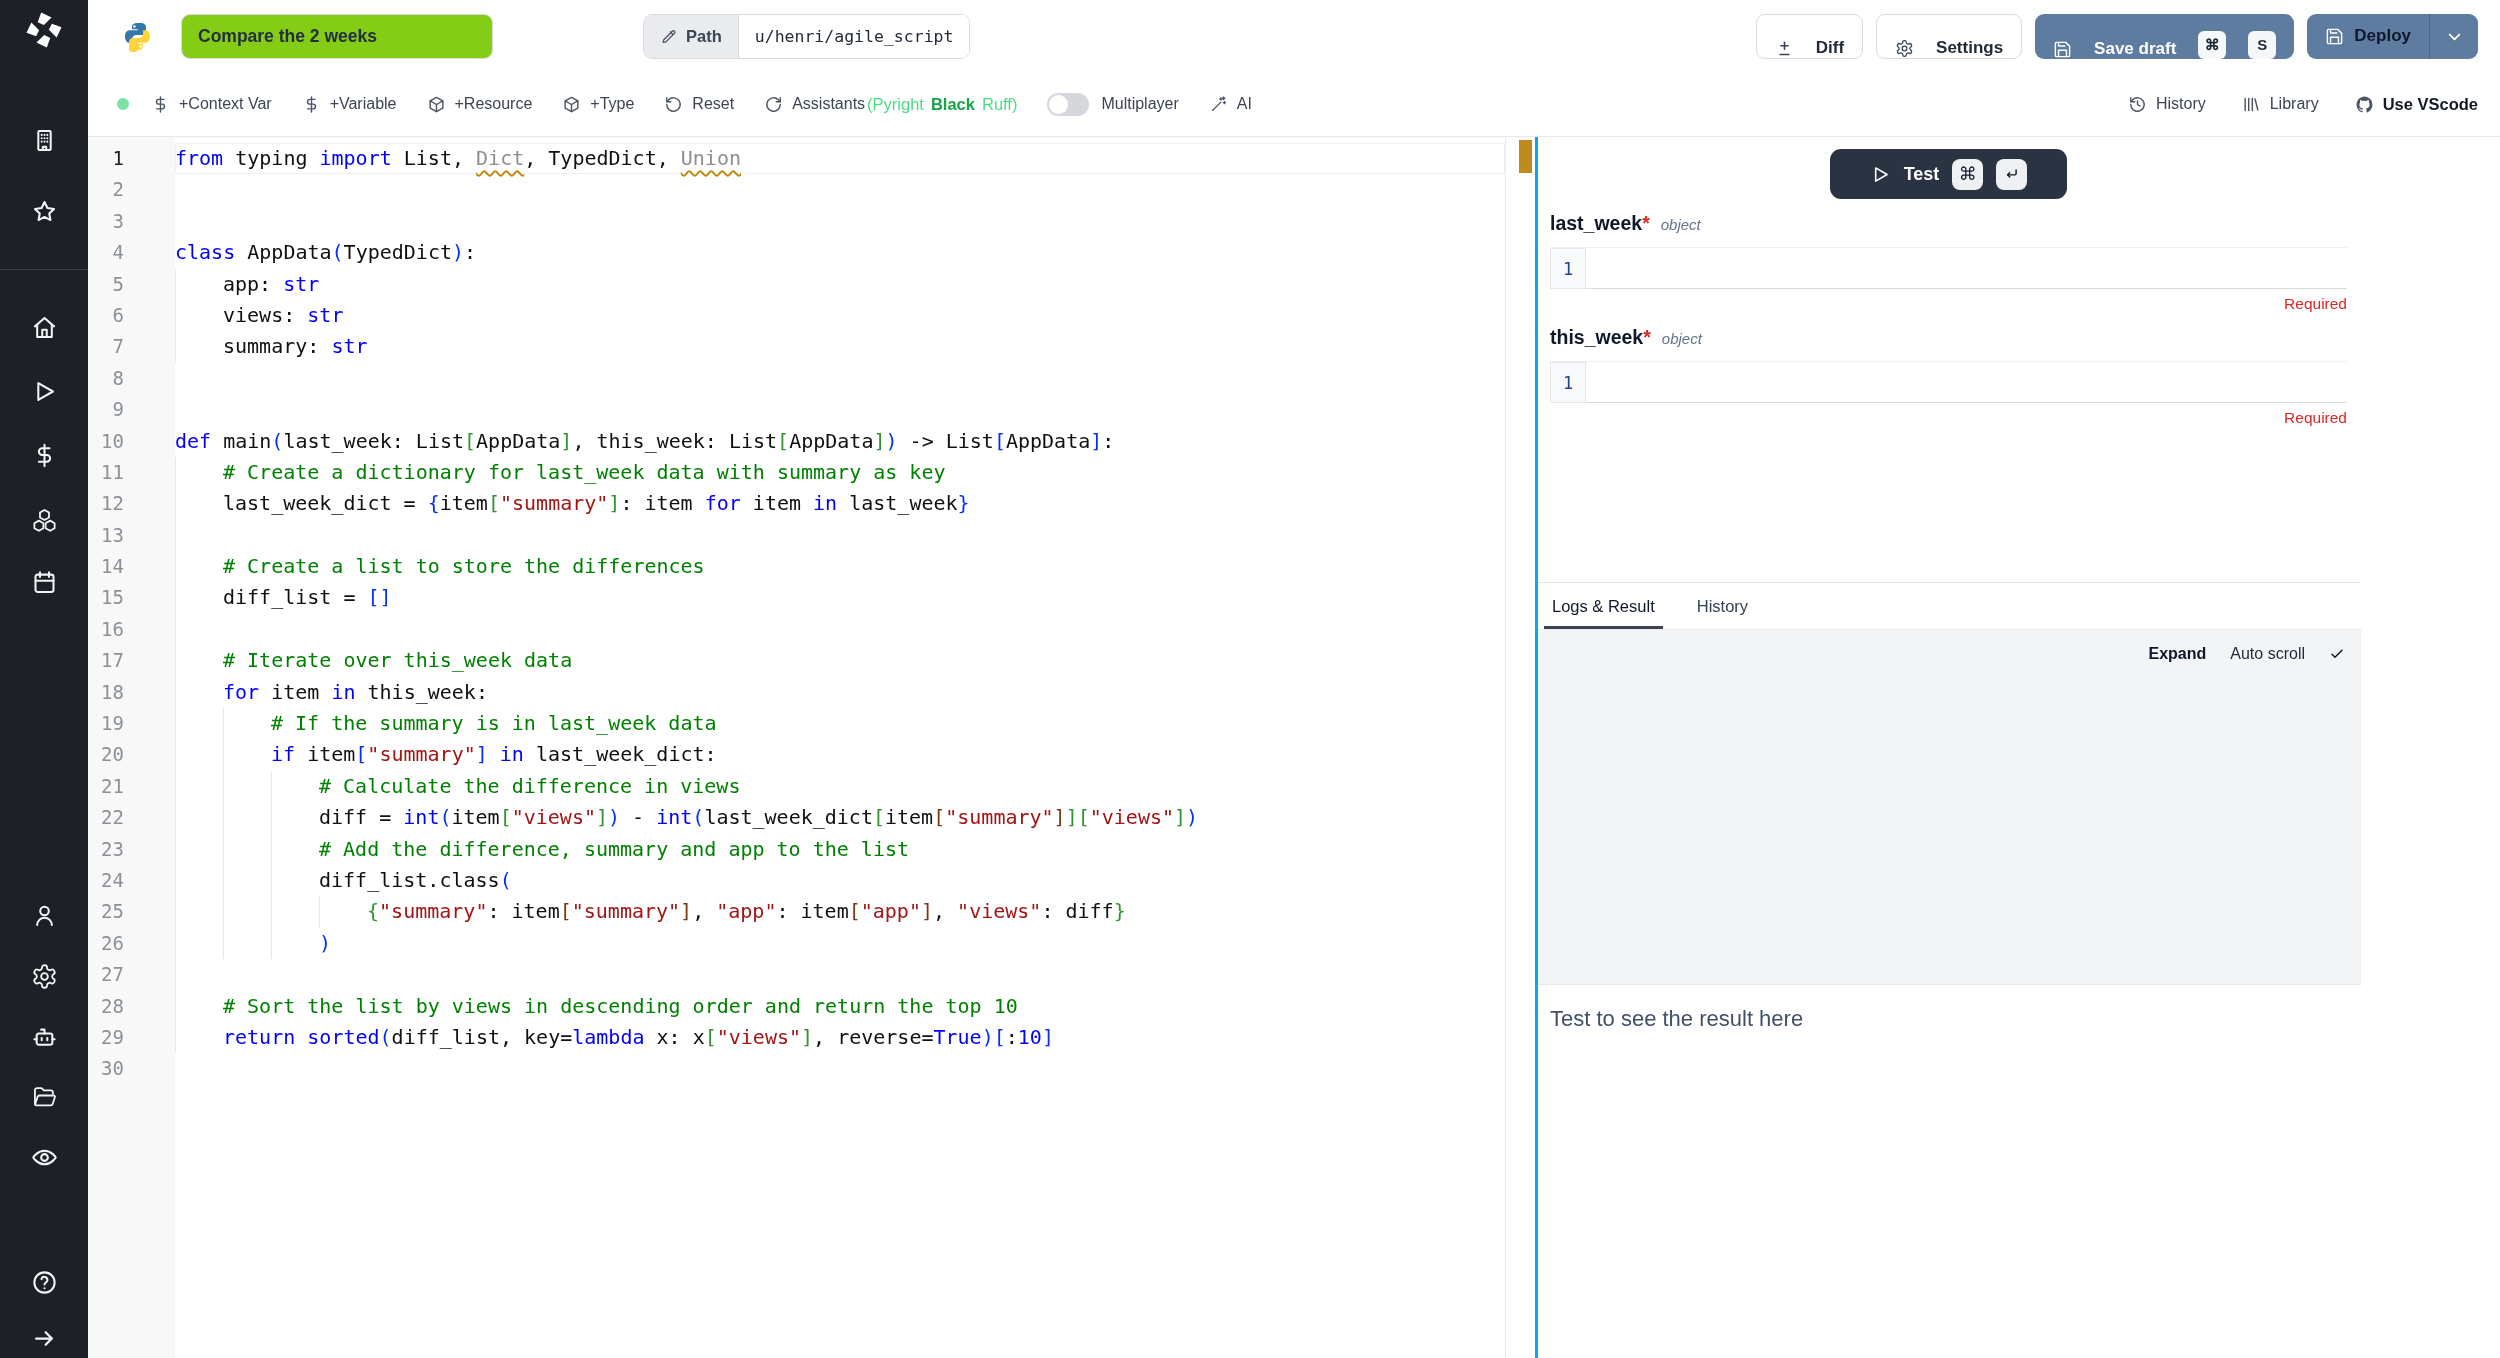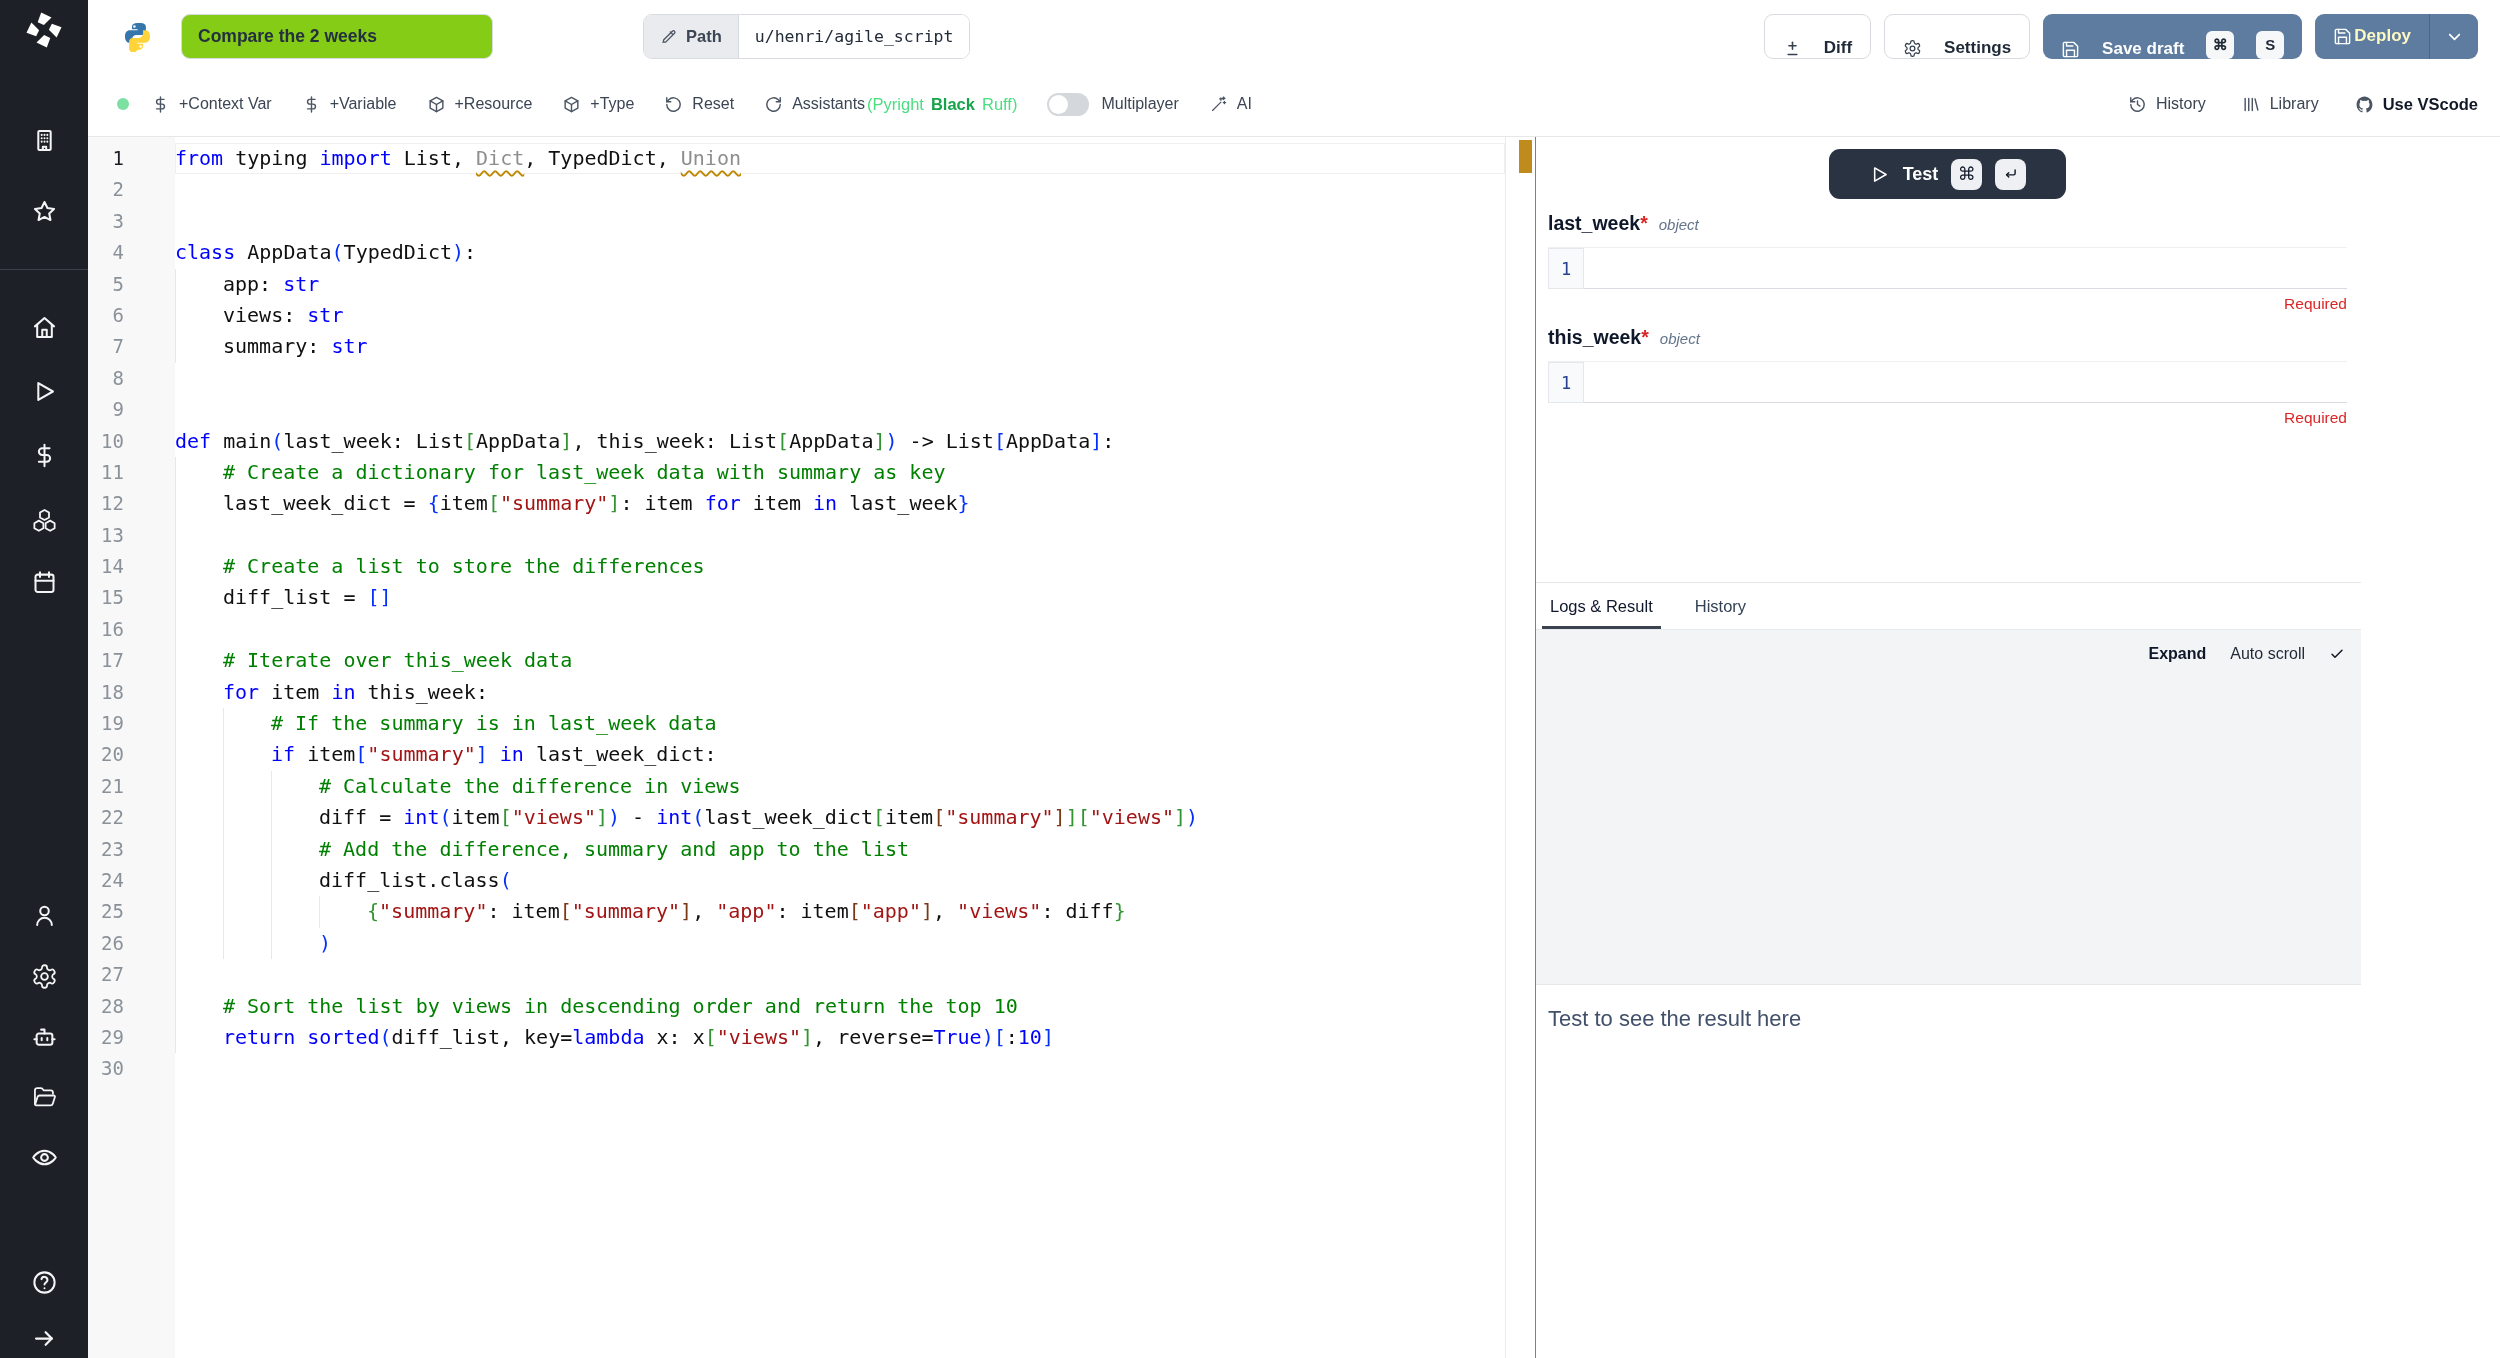--- a/index.html
+++ b/index.html
@@ -27,21 +27,21 @@
   .path-label-seg span { font-size: 16.5px; font-weight: 600; color: #3c4654; }
   .path-value-seg { background: #fff; display: flex; align-items: center; padding: 0 16px; font-family: "DejaVu Sans Mono", monospace; font-size: 16.5px; color: #222b38; }
   .hdr-right { margin-left: auto; display: flex; align-items: center; gap: 13px; }
   .btn { height: 45px; border-radius: 9px; display: flex; align-items: flex-end; gap: 22px; padding: 0 18px; font-size: 17px; font-weight: 600; cursor: pointer; }
   .btn.ghost { background: #fff; border: 1.5px solid #d8dbe0; color: #1f2937; }
   .btn.ghost svg { width: 19px; height: 19px; color: #374151; }
   .btn.solid { background: var(--accent, #5e7ca0); color: #fff; border: none; }
   .btn.solid svg { width: 19px; height: 19px; color: #fff; }
   .kbd { min-width: 28px; height: 28px; background: #f6f7f8; border-radius: 6px; color: #1f2937; font-size: 15px; font-weight: 600; display: flex; align-items: center; justify-content: center; padding: 0 5px; }
   .deploy-wrap { display: flex; align-items: stretch; background: var(--accent, #5e7ca0); border-radius: 9px; overflow: hidden; height: 45px; cursor: pointer; }
-  .deploy-main { display: flex; align-items: center; gap: 2px; padding: 0 18px; color: #fef9c3; font-size: 17px; font-weight: 600; }
+  .deploy-main { display: flex; align-items: center; gap: 10px; padding: 0 18px; color: #0f172a; font-size: 17px; font-weight: 600; }
   .deploy-main svg { width: 19px; height: 19px; color: #fff; }
   .deploy-sep { width: 1px; background: #49658a; }
   .deploy-caret { width: 48px; display: flex; align-items: center; justify-content: center; color: #fff; }
   .deploy-caret svg { width: 19px; height: 19px; }
 
   
   .toolbar { height: 65px; flex: none; display: flex; align-items: center; padding: 0 22px 0 29px; border-bottom: 1px solid #e5e7eb; background: #fff; }
   .tb-item { display: flex; align-items: center; gap: 9px; font-size: 16px; font-weight: 500; color: #3b4554; cursor: pointer; }
   .tb-item svg { width: 19px; height: 19px; color: #4b5563; }
   .tb-gap { width: 30px; flex: none; }
@@ -74,21 +74,21 @@
   .b1 { color: #0431fa; }
   .b2 { color: #319331; }
   .b3 { color: #7b3814; }
   .u  { color: #8e8e8e; text-decoration: underline; text-decoration-style: wavy; text-decoration-color: #bf8803; text-decoration-thickness: 1.5px; text-underline-offset: 5px; }
 
   
   .ruler { width: 30px; flex: none; border-left: 1px solid #ececec; position: relative; background: #fff; }
   .ruler .warn-marker { position: absolute; top: 3px; left: 13px; width: 13px; height: 33px; background: var(--warn, #bf8b1d); }
 
   
-  .panel { width: 826px; flex: none; border-left: 1px solid #0ea5e9; display: flex; flex-direction: column; background: #fff; }
+  .panel { width: 826px; flex: none; border-left: 3px solid #0ea5e9; display: flex; flex-direction: column; background: #fff; }
   .args-area { height: 445px; flex: none; padding: 0 14px 0 12px; }
   .test-btn { margin: 12px auto 0; width: 237px; height: 50px; border-radius: 11px; background: var(--dark, #2a3342); color: #fff; display: flex; align-items: center; justify-content: center; gap: 13px; cursor: pointer; }
   .test-btn svg.play { width: 21px; height: 21px; color: #fff; }
   .test-btn .tlabel { font-size: 18px; font-weight: 600; }
   .tchip { width: 31px; height: 31px; background: #eef0f3; border-radius: 8px; color: #111827; display: flex; align-items: center; justify-content: center; font-size: 18px; }
   .tchip svg { width: 17px; height: 17px; color: #111827; }
   .arg { margin-top: 13px; }
   .arg-head { display: flex; align-items: baseline; height: 27px; }
   .arg-name { font-size: 19.5px; font-weight: 700; color: #0f172a; }
   .arg-star { font-size: 19.5px; font-weight: 700; color: var(--red, #dc2626); }

